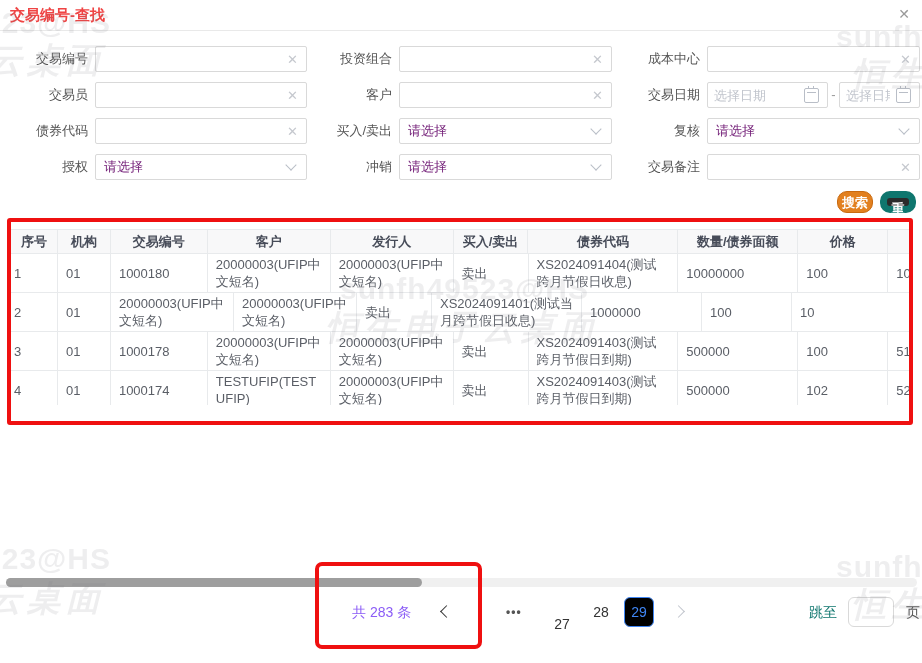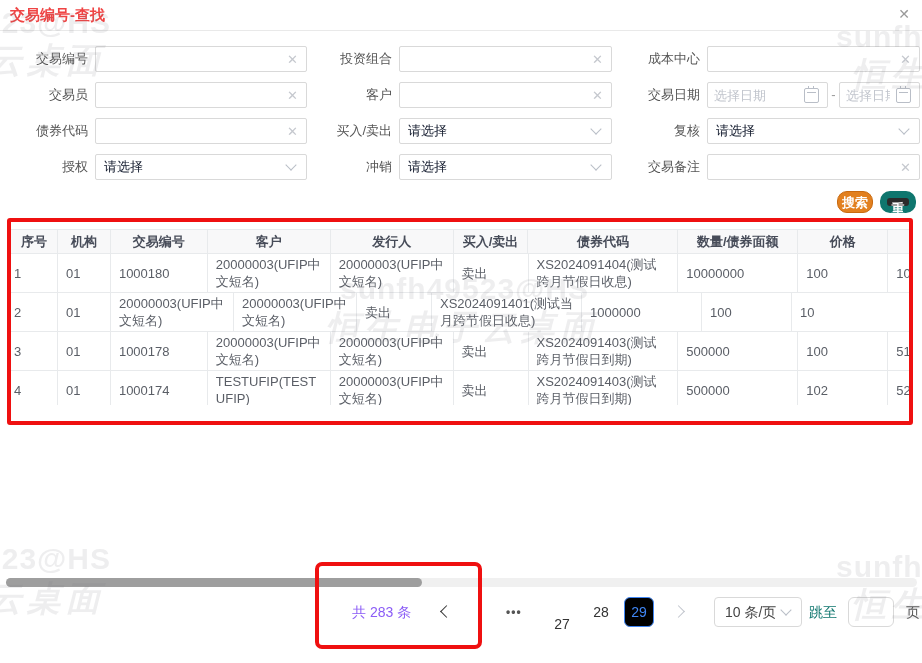--- a/index.html
+++ b/index.html
@@ -12,21 +12,21 @@
   .dlg-sep{position:absolute;left:0;top:30px;width:922px;height:1px;background:#e9e9e9;}
 
   
   .flabel{position:absolute;height:26px;line-height:26px;text-align:right;color:#555;}
   .ctrl{position:absolute;height:26px;border:1px solid #d9d9d9;border-radius:2px;background:#fff;
         box-sizing:border-box;display:flex;align-items:center;}
   .ctrl input{border:none;outline:none;flex:1;min-width:0;height:22px;font-size:13px;background:transparent;
               font-family:inherit;color:#333;padding:0 6px;}
   .ctrl input::placeholder{color:#c0c4cc;}
   .clear-x{color:#c5c8ce;font-size:13px;padding:0 8px 0 2px;cursor:pointer;}
-  .ph{color:#0f172a;padding-left:8px;flex:1;}
+  .ph{color:#701a75;padding-left:8px;flex:1;}
   .chev{width:7px;height:7px;border-right:1px solid #b9bec7;border-bottom:1px solid #b9bec7;
         transform:rotate(45deg);margin:-4px 11px 0 0;}
   .cal{position:relative;width:13px;height:13px;border:1px solid #b9bec7;border-radius:2px;margin-right:8px;flex:none;}
   .cal::before{content:"";position:absolute;left:2px;right:2px;top:3px;height:1px;background:#b9bec7;}
   .cal::after{content:"";position:absolute;left:3px;top:-3px;width:1px;height:3px;background:#b9bec7;box-shadow:5px 0 0 #b9bec7;}
   .dash{position:absolute;height:26px;line-height:26px;color:#999;text-align:center;}
 
   
   .r1{top:46px}.r2{top:82px}.r3{top:118px}.r4{top:154px}
   .lab1{left:0;width:88px}.lab2{left:300px;width:92px}.lab3{left:612px;width:88px}
@@ -247,24 +247,20 @@
     <div class="sb-thumb"></div>
   </div>
 
   <div class="pgi pg-total">共 283 条</div>
   <div class="pgi pg-prev"><span class="pchev lft"></span></div>
   <div class="pgi pg-ell">•••</div>
   <div class="pgi pg-27">27</div>
   <div class="pgi pg-28">28</div>
   <div class="pgi pg-29">29</div>
   <div class="pgi pg-next"><span class="pchev rgt"></span></div>
-  <div class="pgi pg-size">
-    <span class="txt">10 条/页</span>
-    <span class="chev"></span>
-  </div>
   <div class="pgi pg-jump-label">跳至</div>
   <div class="pgi pg-jump">
     <input value="" style="">
   </div>
   <div class="pgi pg-suffix">页</div>
 
   <div class="anno anno-table"></div>
   <div class="anno anno-total"></div>
 
 </div>

